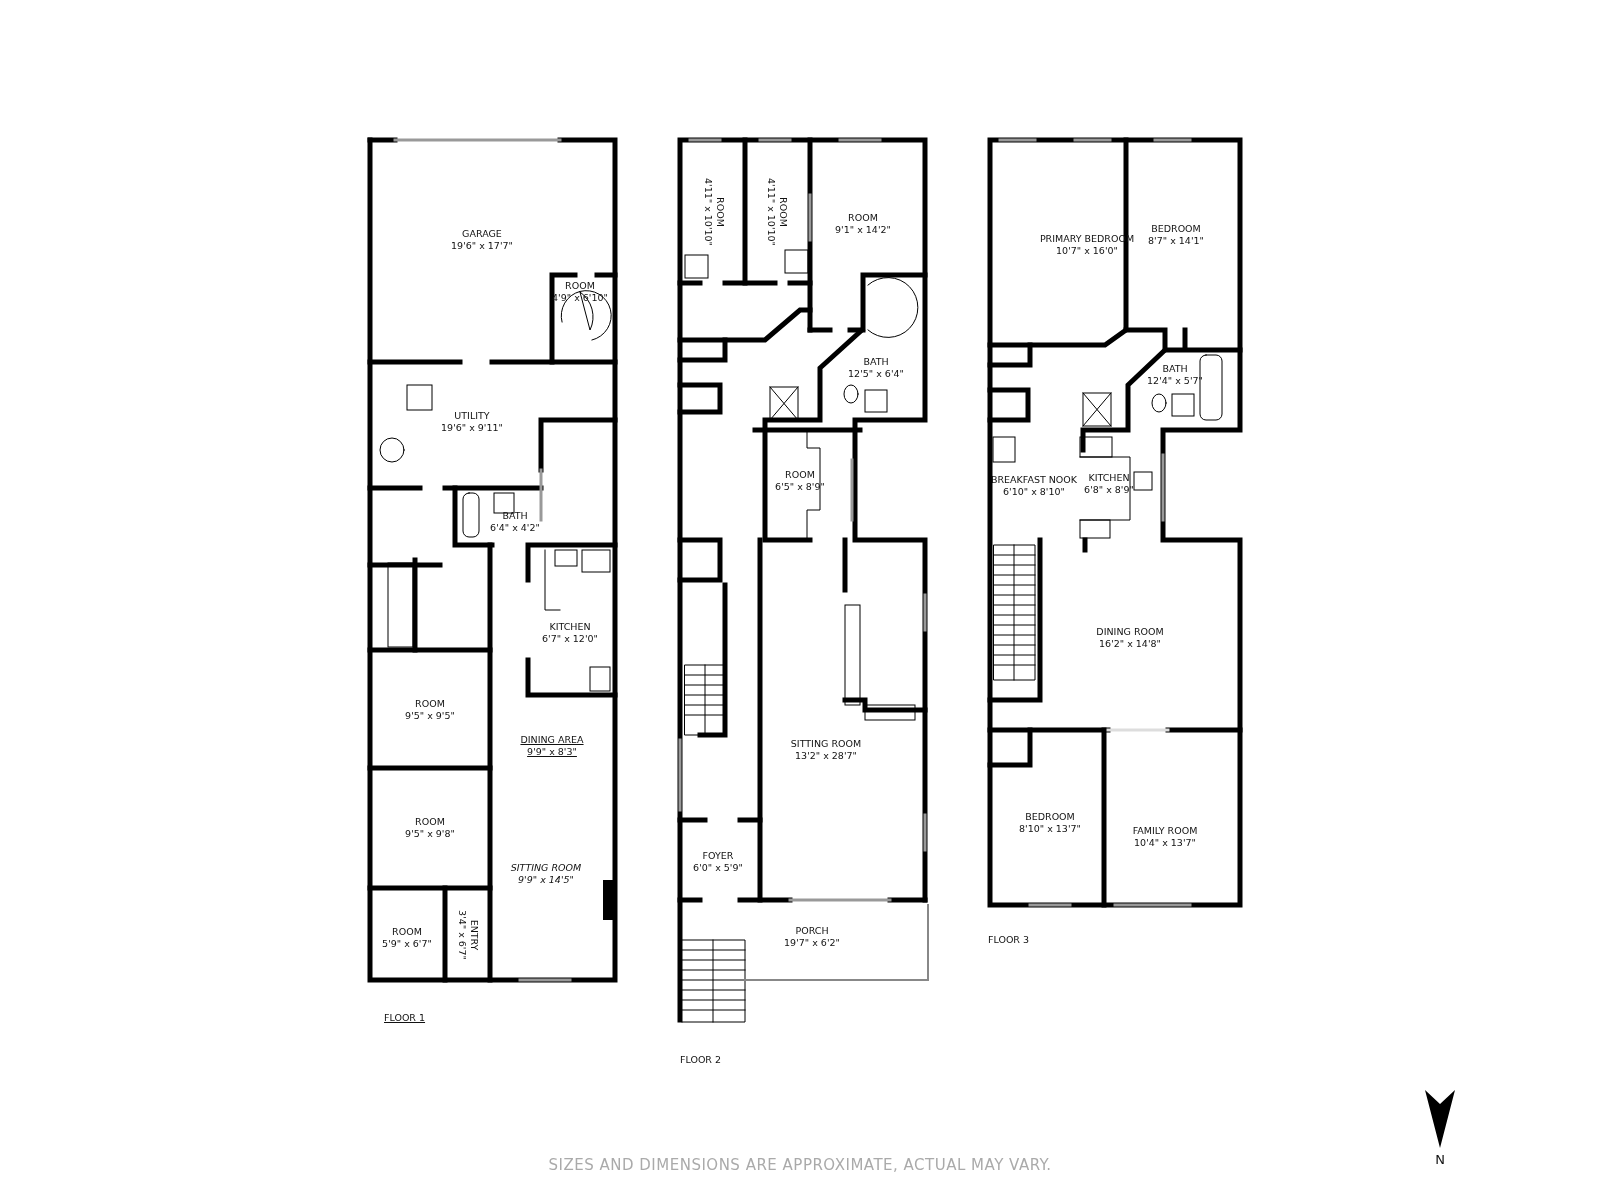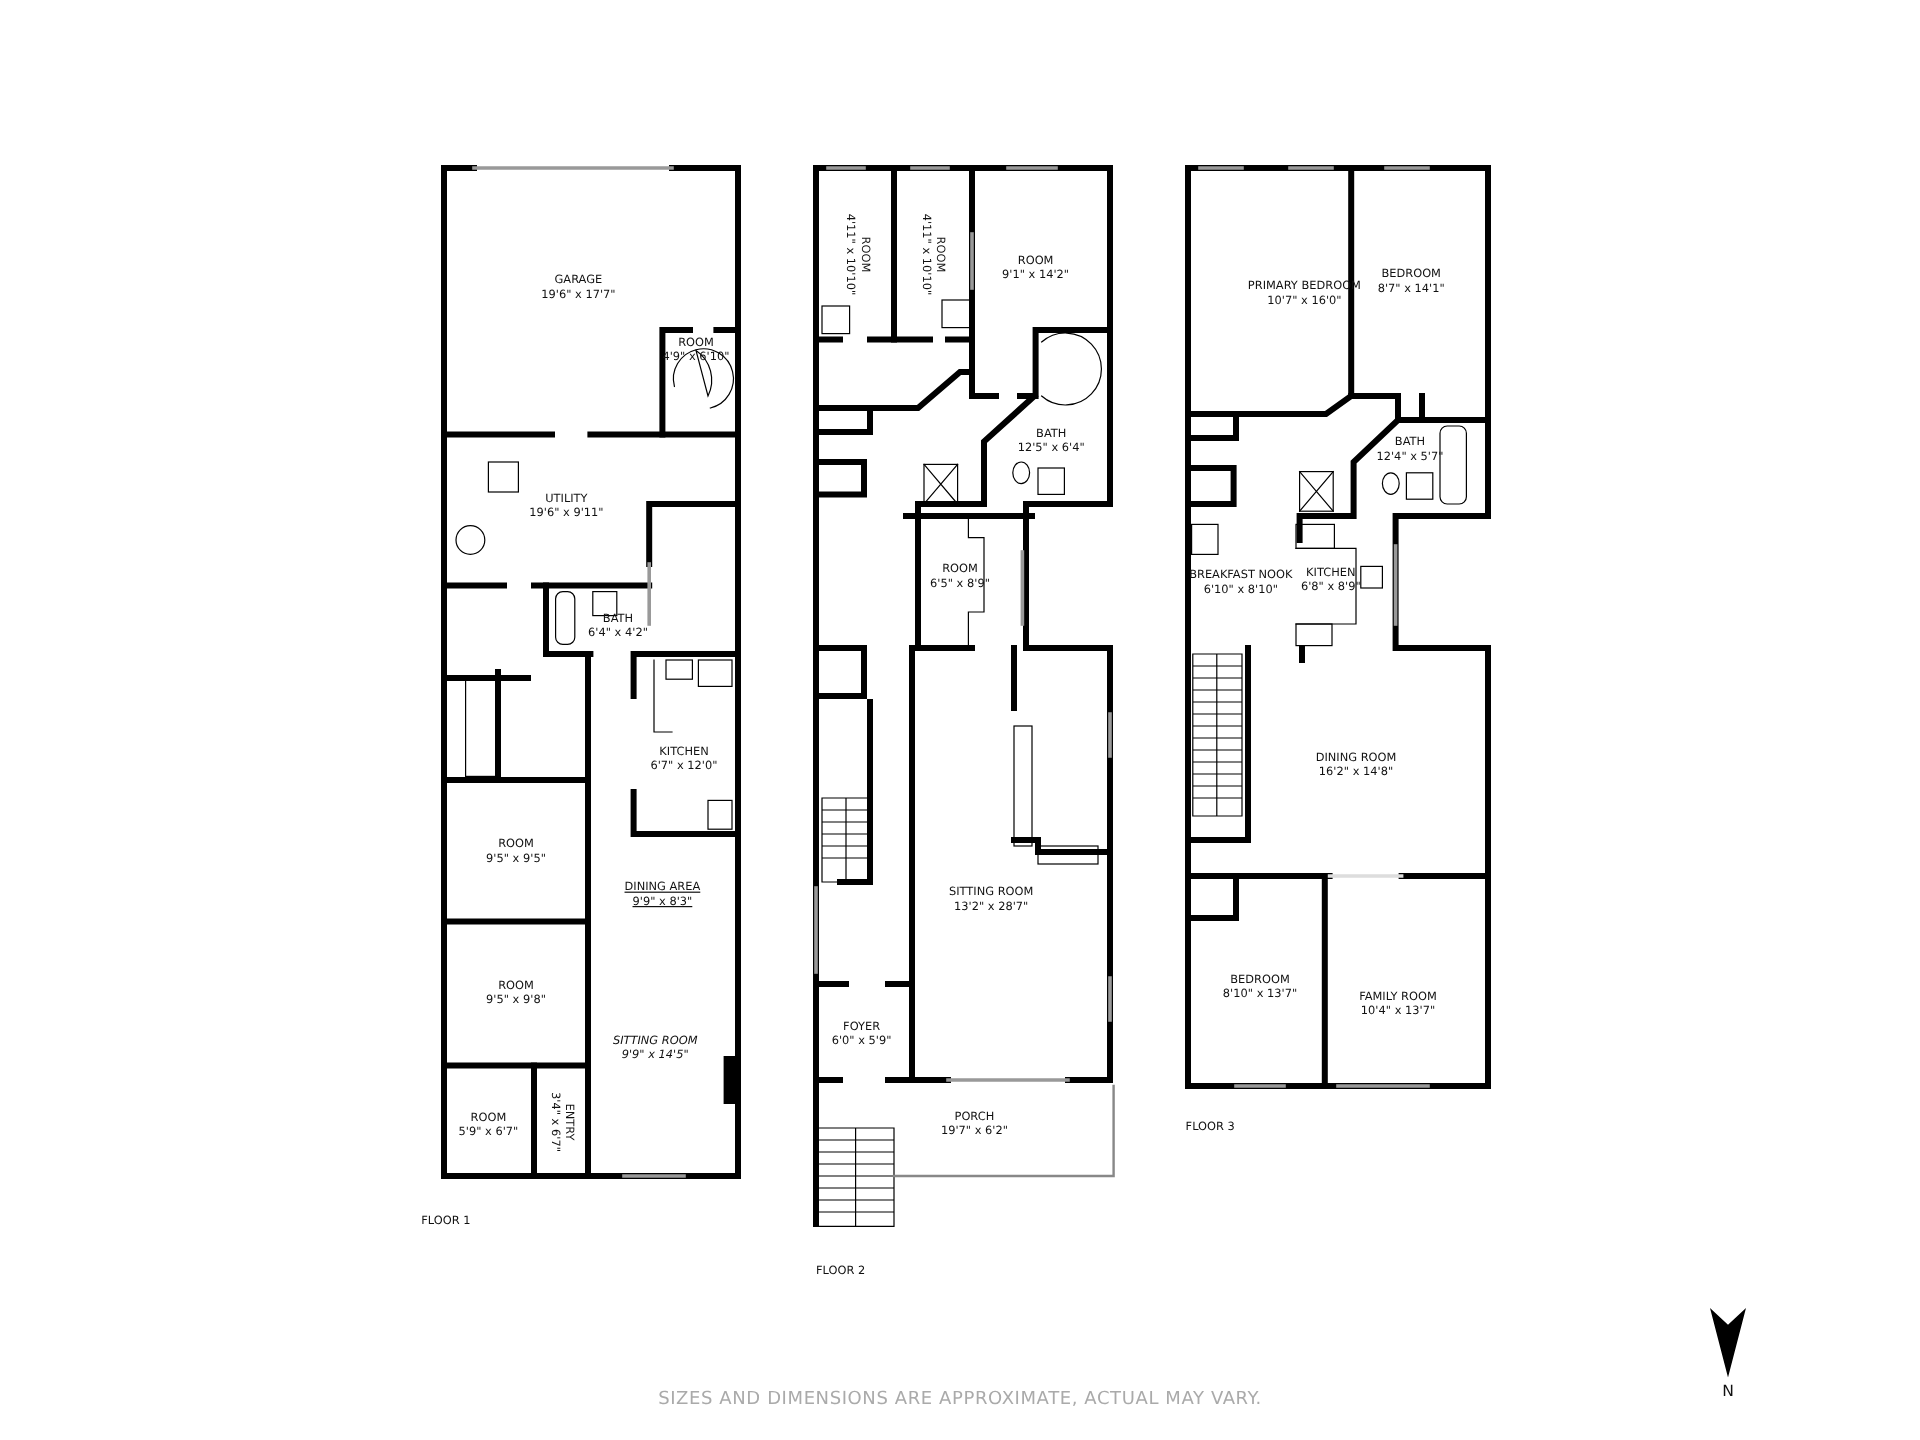--- a/index.html
+++ b/index.html
@@ -169,21 +169,21 @@
     <div>9'9" x 14'5"</div>
   </div>
 <div class="lbl" style="left:407px;top:938px;">
     <div>ROOM</div>
     <div>5'9" x 6'7"</div>
   </div>
 <div class="lbl rot" style="left:468px;top:935px;">
     <div>ENTRY</div>
     <div>3'4" x 6'7"</div>
   </div>
-<div class="floor-label" style="left:351px;top:1012px;">FLOOR 1</div>
+<div class="floor-label" style="left:384px;top:1012px;text-decoration:underline;">FLOOR 1</div>
 
 <div class="lbl rot" style="left:714px;top:212px;">
     <div>ROOM</div>
     <div>4'11" x 10'10"</div>
   </div>
 <div class="lbl rot" style="left:777px;top:212px;">
     <div>ROOM</div>
     <div>4'11" x 10'10"</div>
   </div>
 <div class="lbl" style="left:863px;top:224px;">

